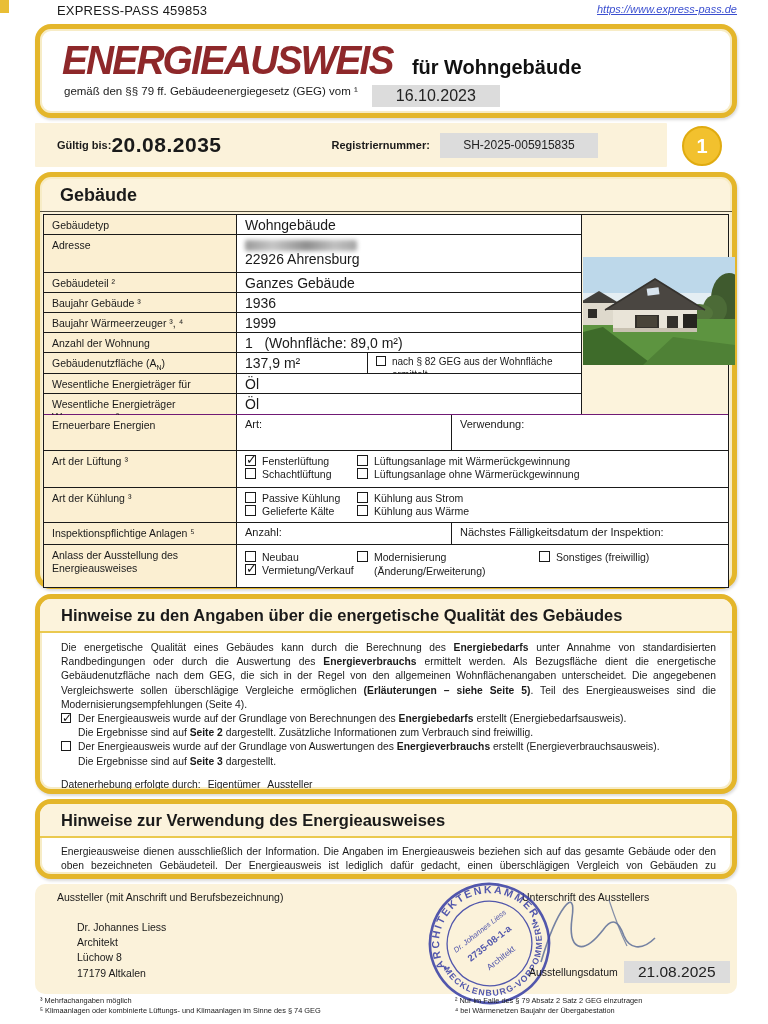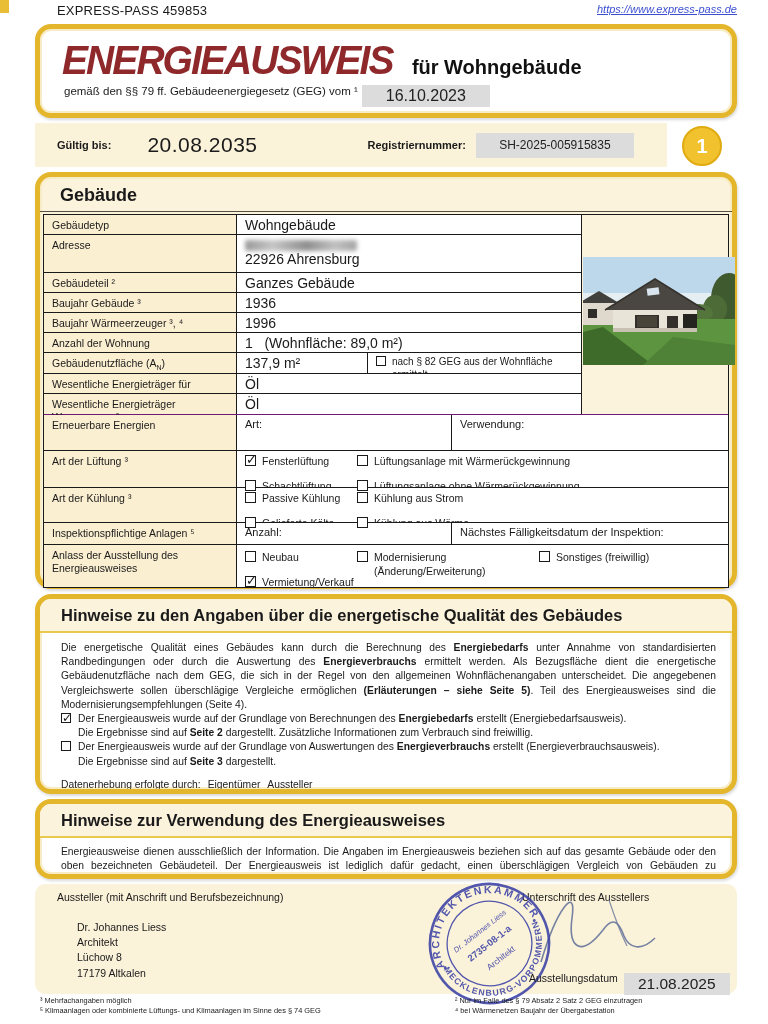--- a/index.html
+++ b/index.html
@@ -16,27 +16,27 @@
   
   .goldbox{border:5px solid #E4B62B;border-radius:16px;box-sizing:border-box;
            box-shadow:inset 0 0 0 2px #f7ecc6,1px 2px 3px rgba(0,0,0,.15);}
   .title-box{left:35px;top:24px;width:702px;height:94px;background:#fff;}
   .title-row{position:absolute;left:22px;top:8px;display:flex;align-items:baseline;}
   .main-title{font-size:41px;font-weight:bold;font-style:italic;color:#8E282A;
               letter-spacing:-2px;transform:scaleX(.95);transform-origin:left;}
   .sub-title{font-size:20px;font-weight:bold;color:#111;margin-left:2px;}
   .law-row{position:absolute;left:24px;top:56px;display:flex;align-items:flex-start;font-size:11.5px;}
   .graybox{background:#DCDCDC;color:#222;display:inline-flex;align-items:center;justify-content:center;}
-  .law-date{width:128px;height:22px;font-size:16px;margin-left:4px;}
+  .law-date{width:128px;height:22px;font-size:16px;margin-left:14px;}
 
   
   .validity{left:35px;top:123px;width:632px;height:44px;background:#FBF2DA;border-radius:1px;
             display:flex;align-items:center;}
   .v-label{font-size:11px;font-weight:bold;margin-left:22px;}
-  .v-date{font-size:21px;font-weight:normal;margin-left:36px;letter-spacing:.5px;}
+  .v-date{font-size:21px;font-weight:bold;letter-spacing:.5px;}
   .v-reg-label{font-size:11px;font-weight:bold;margin-left:110px;}
   .v-reg{width:158px;height:25px;font-size:12px;margin-left:10px;}
   .page-circle{left:682px;top:126px;width:40px;height:40px;border-radius:50%;background:#F2C12E;
                border:2px solid #E0AB10;box-sizing:border-box;color:#fff;font-size:20px;font-weight:bold;
                display:flex;align-items:center;justify-content:center;}
 
   
   .bbox{left:35px;top:172px;width:702px;height:417px;background:#FCF3DC;}
   .bbox-head{font-size:18px;font-weight:bold;padding:8px 0 5px 20px;border-bottom:1.5px solid #55503f;}
   .btable{position:absolute;left:3px;right:3px;top:37px;border:1px solid #1a1a1a;background:#FCF3DC;}
@@ -53,21 +53,21 @@
   .redact{width:112px;height:11px;margin-top:3px;border-radius:2px;
           background:linear-gradient(90deg,#9a9a9a,#c6c6c6 25%,#8f8f8f 55%,#c0c0c0 80%,#a5a5a5);
           filter:blur(2px);}
   .nf-val{flex:0 0 118px;}
   .nf-check{flex:1;border-left:1px solid #1a1a1a;margin-left:4px;padding:3px 0 0 8px;font-size:10px;
             display:flex;align-items:flex-start;gap:6px;}
   .split-cell{flex:0 0 215px;width:215px;border-right:1px solid #1a1a1a;box-sizing:border-box;
               background:#fff;font-size:11px;padding:3px 4px 0 8px;}
   .split-rest{flex:1;background:#fff;font-size:11px;padding:3px 4px 0 8px;}
   .optcols{display:flex;background:#fff;flex:1;padding:4px 0 0 8px;box-sizing:border-box;font-size:10.5px;}
-  .optcol{display:flex;flex-direction:column;gap:12px;}
+  .optcol{display:flex;flex-direction:column;gap:0;}
   .opt{display:flex;align-items:flex-start;gap:6px;line-height:1.2;}
   .cb{flex:0 0 auto;display:inline-block;width:11px;height:11px;border:1.2px solid #1a1a1a;
       background:#fff;position:relative;box-sizing:border-box;vertical-align:-2px;}
   .cb.on::after{content:"\2713";position:absolute;left:0px;top:-4px;font-size:13px;font-weight:bold;color:#111;}
   .cb.small{width:10px;height:10px;}
   .cb.small.on::after{font-size:12px;top:-4px;}
 
   
   .qbox{left:35px;top:594px;width:702px;height:200px;background:#fff;overflow:hidden;}
   .ubox{left:35px;top:799px;width:702px;height:80px;background:#fff;overflow:hidden;}
@@ -89,21 +89,21 @@
   .st-ring{fill:none;stroke:#3B42A6;}
   .st1{font-size:10.5px;font-weight:bold;letter-spacing:2px;}
   .st2{font-size:8.6px;font-weight:bold;letter-spacing:1.2px;}
   .sc1{font-size:7.5px;font-style:italic;}
   .sc2{font-size:9.5px;font-weight:bold;}
   .sc3{font-size:8.5px;}
   .sdot{font-size:10px;font-weight:bold;}
   .signature{position:absolute;left:496px;top:4px;width:134px;height:84px;}
   .date-row{position:absolute;left:494px;top:77px;display:flex;align-items:center;}
   .date-label{font-size:10.5px;}
-  .iss-date{width:106px;height:22px;font-size:15.5px;margin-left:6px;margin-top:12px;}
+  .iss-date{width:106px;height:22px;font-size:15.5px;margin-left:6px;}
 
   
   .fnotes-l{left:40px;top:996px;font-size:7.4px;line-height:1.35;}
   .fnotes-r{left:455px;top:996px;font-size:7.4px;line-height:1.35;}
 </style>
 </head>
 <body>
 
 <div class="page">
 
@@ -149,21 +149,21 @@
           <div class="trow" style="height:20px">
             <div class="tlabel">Gebäudeteil ²</div>
             <div class="tvalue">Ganzes Gebäude</div>
           </div>
           <div class="trow" style="height:20px">
             <div class="tlabel">Baujahr Gebäude ³</div>
             <div class="tvalue">1936</div>
           </div>
           <div class="trow" style="height:20px">
             <div class="tlabel">Baujahr Wärmeerzeuger ³, ⁴</div>
-            <div class="tvalue">1996</div>
+            <div class="tvalue">1999</div>
           </div>
           <div class="trow" style="height:20px">
             <div class="tlabel">Anzahl der Wohnung</div>
             <div class="tvalue">1&nbsp;&nbsp;&nbsp;(Wohnfläche: 89,0 m²)</div>
           </div>
           <div class="trow" style="height:21px">
             <div class="tlabel"><span>Gebäudenutzfläche (A</span><sub style="font-size:7px">N</sub><span>)</span></div>
             <div class="tvalue" style="padding:0;display:flex">
               <div class="nf-val" style="padding:2px 0 0 8px">137,9 m²</div>
               <div class="nf-check">

